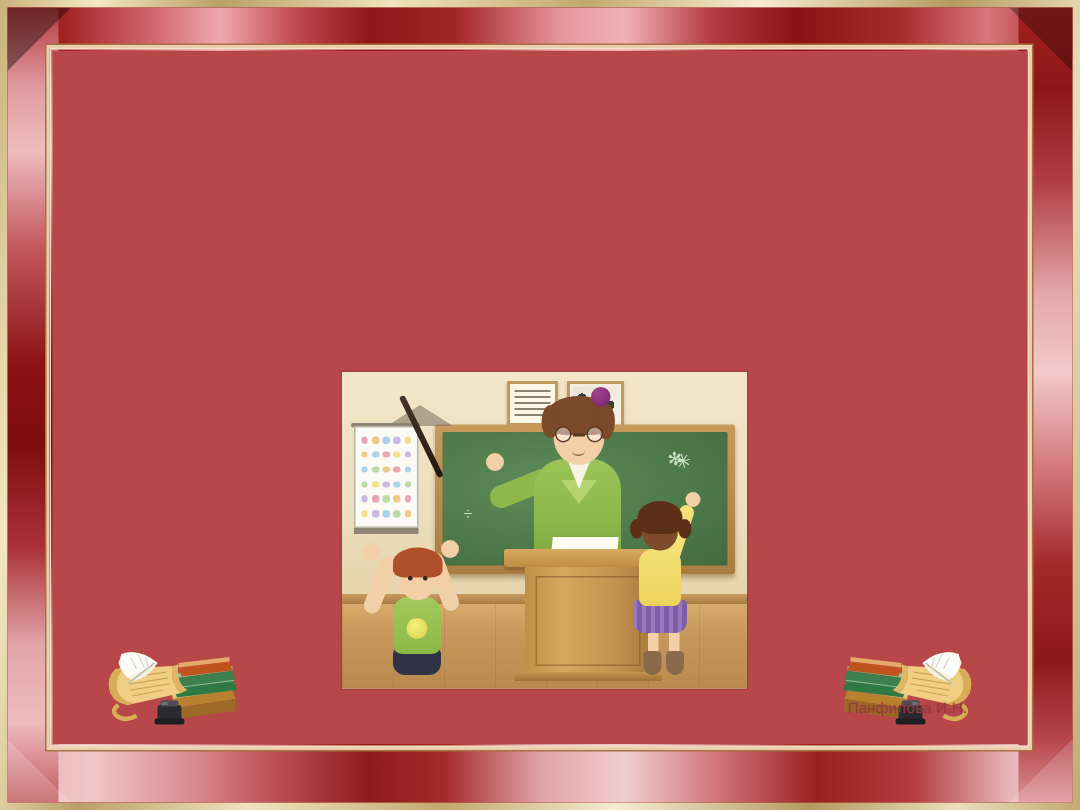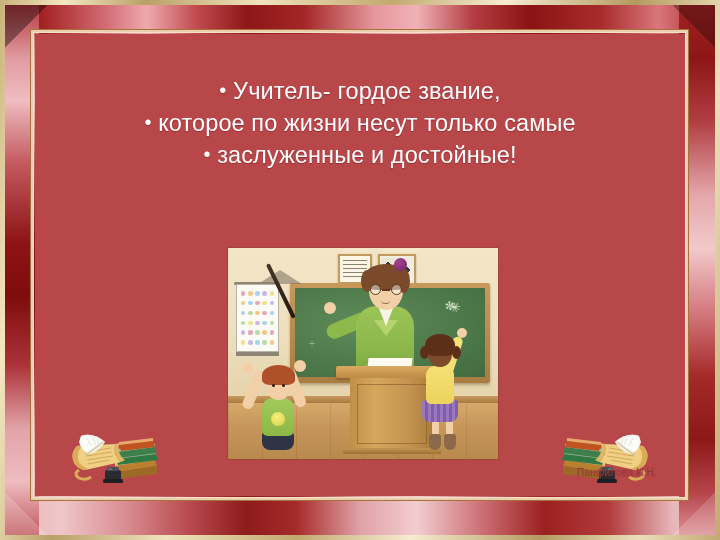--- a/index.html
+++ b/index.html
@@ -436,21 +436,21 @@
   .deco {
     position: absolute;
     width: 104px; height: 58px;
   }
   .deco-left  { left: 24px;  bottom: 12px; }
   .deco-right { right: 24px; bottom: 12px; transform: scaleX(-1); }
 
   
   .author {
     position: absolute;
-    right: 28px; bottom: 18px;
+    right: 40px; bottom: 18px;
     color: #96393c;
     font-size: 10px;
     letter-spacing: 0.2px;
     text-shadow: 0 0 2px rgba(150,60,60,0.5);
     white-space: nowrap;
     padding-left: 40px;
   }
 </style>
 </head>
 <body>
@@ -462,34 +462,20 @@
     <div class="band-top"></div>
     <div class="band-bottom"></div>
     <div class="band-left"></div>
     <div class="band-right"></div>
     <div class="mitre"></div>
   </div>
   <div class="frame-inner-line"></div>
 
   <div class="canvas">
 
-    <div class="bullets">
-      <span class="bullet-line">
-        <span class="dot">•</span>
-        <span>Учитель- гордое звание,</span>
-      </span>
-      <span class="bullet-line">
-        <span class="dot">•</span>
-        <span>которое по жизни несут только самые</span>
-      </span>
-      <span class="bullet-line">
-        <span class="dot">•</span>
-        <span>заслуженные и достойные!</span>
-      </span>
-    </div>
 
     <div class="illustration">
       <div class="ill-wall"></div>
       <div class="ill-wall-trim"></div>
       <div class="ill-floor"></div>
 
       <div class="poster poster-1"></div>
       <div class="poster poster-2"></div>
 
       <div class="board-frame">

